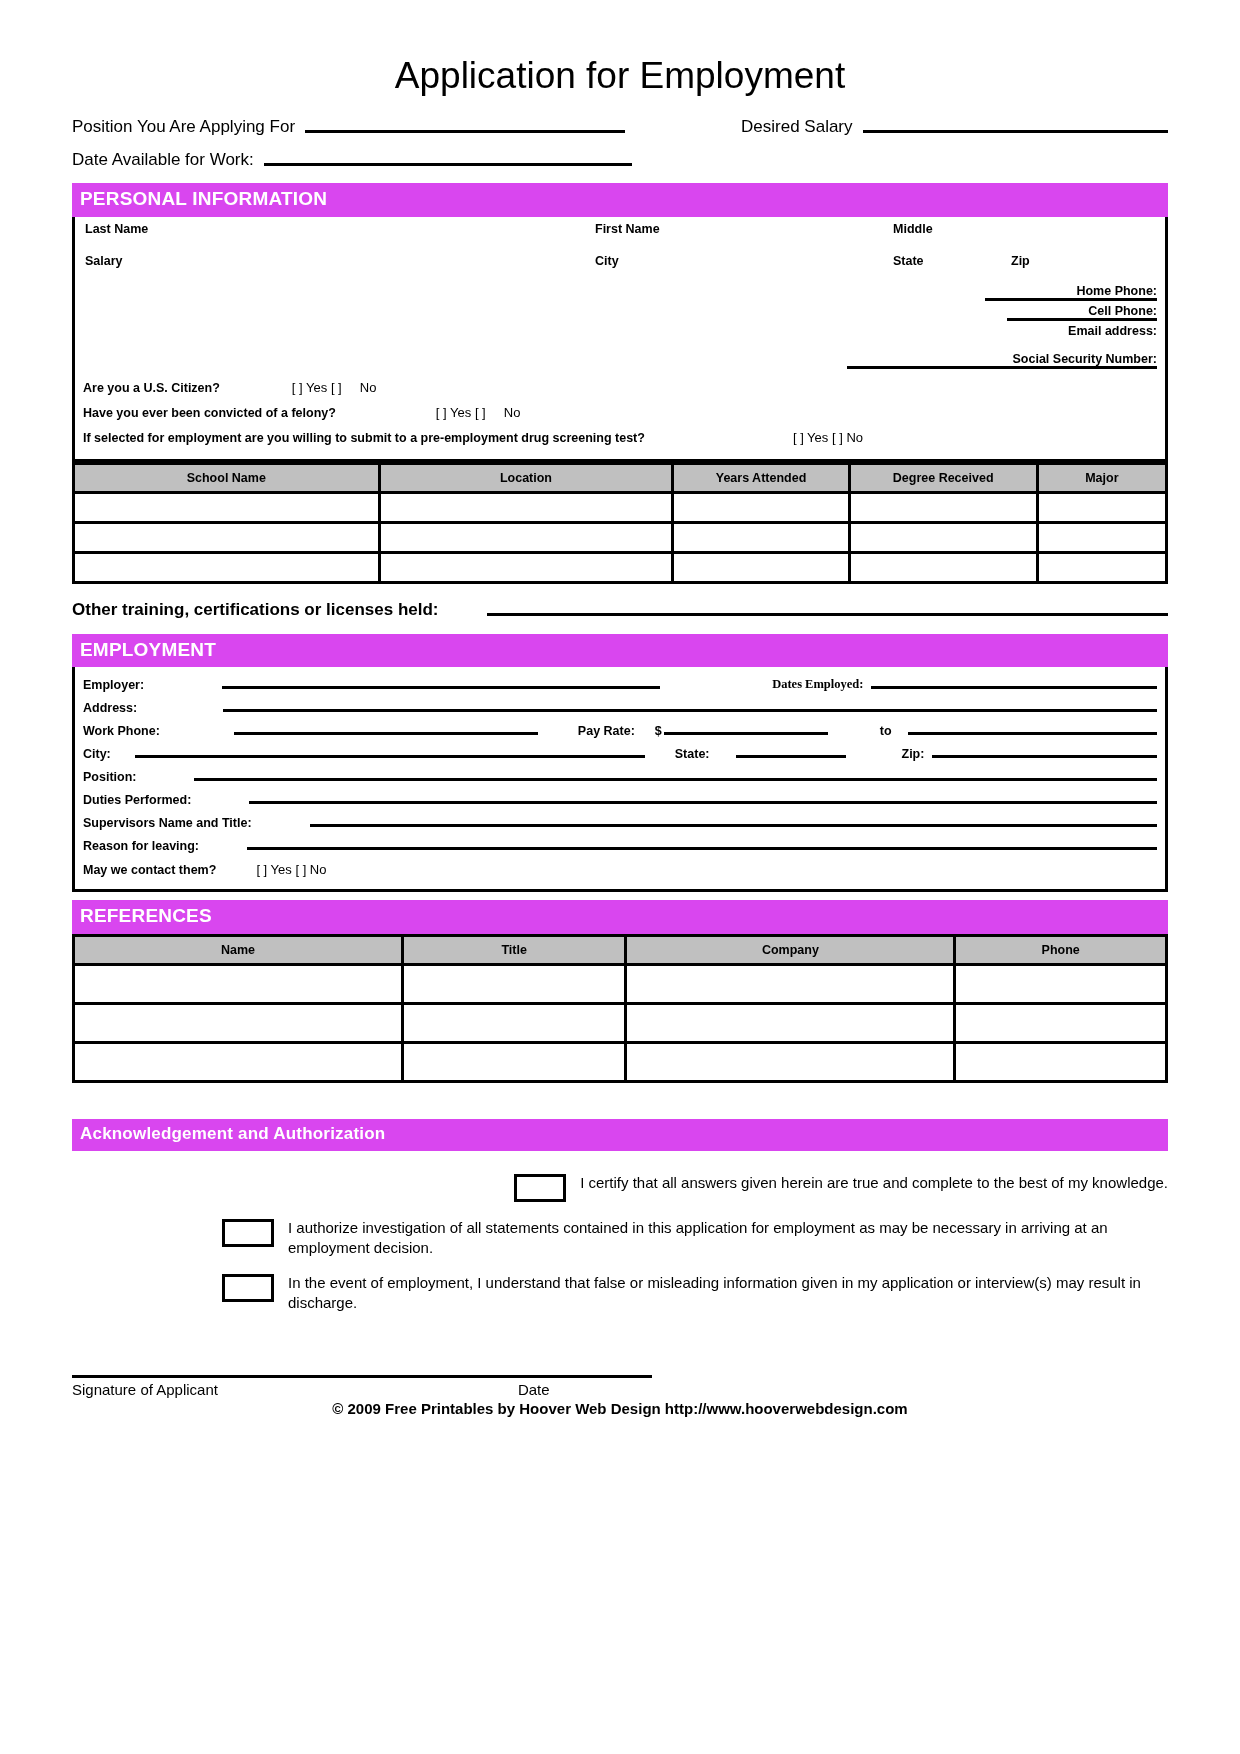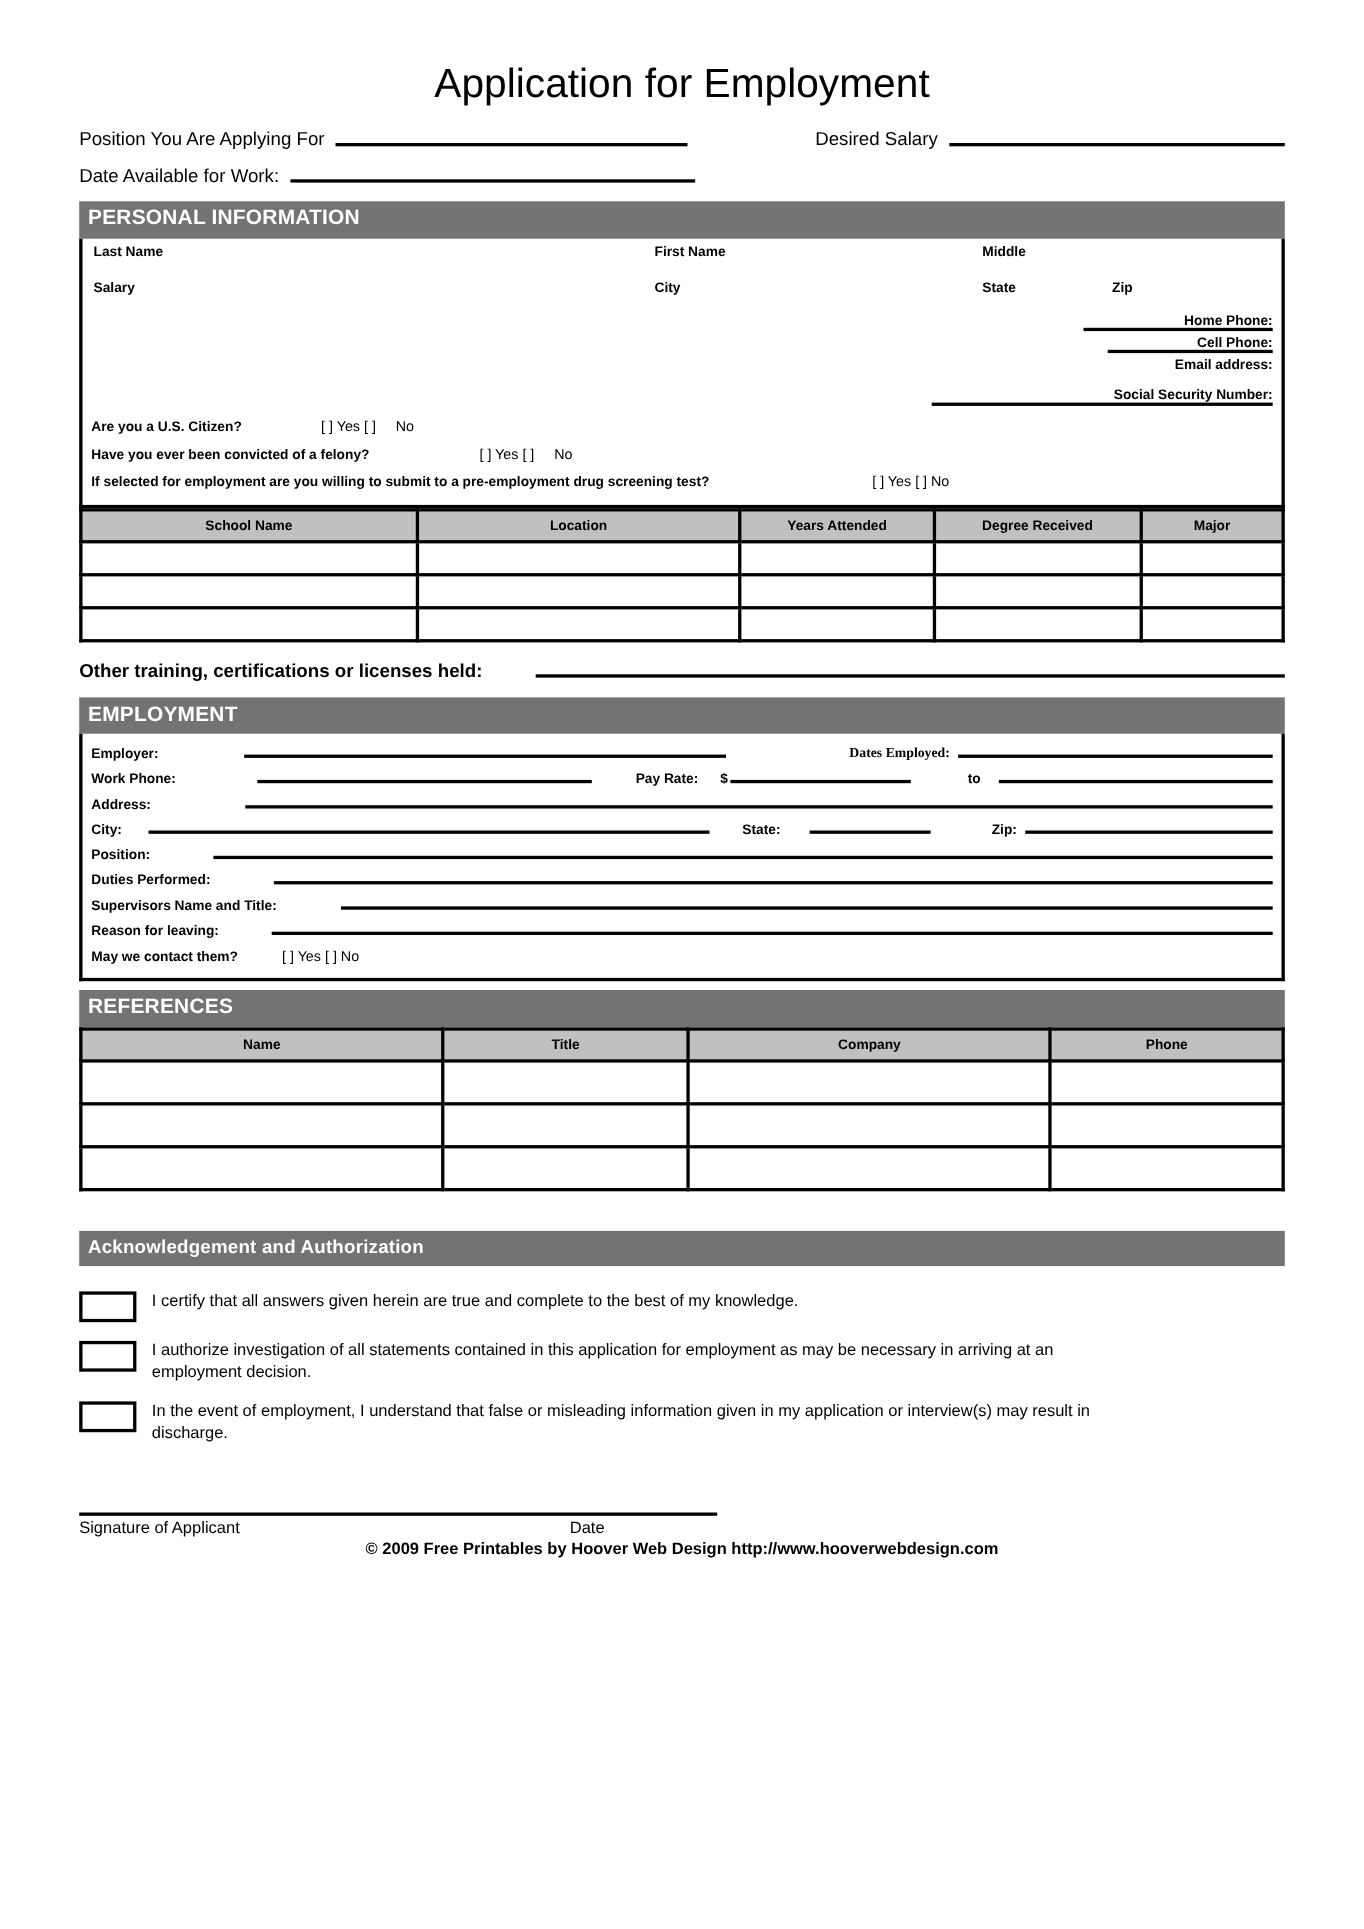--- a/index.html
+++ b/index.html
@@ -41,21 +41,21 @@
   .rule {
     border-bottom: 3px solid #000;
     height: 0;
     margin-left: 10px;
     margin-bottom: 4px;
   }
   .grow { flex: 1 1 auto; }
 
   
   .sect-bar {
-    background: #737373;
+    background: #d946ef;
     color: #ffffff;
     font-size: 19px;
     font-weight: bold;
     padding: 5px 8px 7px 8px;
     line-height: 1.15;
     letter-spacing: 0.2px;
   }
   .sect-bar.small {
     font-size: 17px;
   }
@@ -158,20 +158,21 @@
     border-bottom: 3px solid #000;
     height: 0;
     margin: 0 0 3px 0;
   }
 
   
   .ack-item {
     display: flex;
     align-items: flex-start;
     margin: 16px 0 0 0;
+    justify-content: flex-end;
   }
   .ack-box {
     width: 46px;
     height: 22px;
     border: 3px solid #000;
     flex: 0 0 46px;
     margin-top: 1px;
     background: #fff;
   }
   .ack-text {
@@ -349,32 +350,32 @@
   <div class="boxed" style="padding-top:10px;">
 
     <div class="emp-row">
       <span>Employer:</span>
       <span class="el" style="width:438px;margin-left:78px;"></span>
       <span style="margin-left:112px;font-family:Liberation Serif, serif;">Dates Employed:</span>
       <span class="el grow" style="margin-left:8px;"></span>
     </div>
 
     <div class="emp-row">
+      <span>Address:</span>
+      <span class="el grow" style="margin-left:86px;"></span>
+    </div>
+
+    <div class="emp-row">
       <span>Work Phone:</span>
       <span class="el" style="width:304px;margin-left:74px;"></span>
       <span style="margin-left:40px;">Pay Rate:</span>
       <span style="margin-left:20px;">$</span>
       <span class="el" style="width:164px;margin-left:2px;"></span>
       <span style="margin-left:52px;">to</span>
       <span class="el grow" style="margin-left:16px;"></span>
-    </div>
-
-    <div class="emp-row">
-      <span>Address:</span>
-      <span class="el grow" style="margin-left:86px;"></span>
     </div>
 
     <div class="emp-row">
       <span>City:</span>
       <span class="el" style="width:510px;margin-left:24px;"></span>
       <span style="margin-left:30px;">State:</span>
       <span class="el" style="width:110px;margin-left:26px;"></span>
       <span style="margin-left:56px;">Zip:</span>
       <span class="el grow" style="margin-left:8px;"></span>
     </div>

